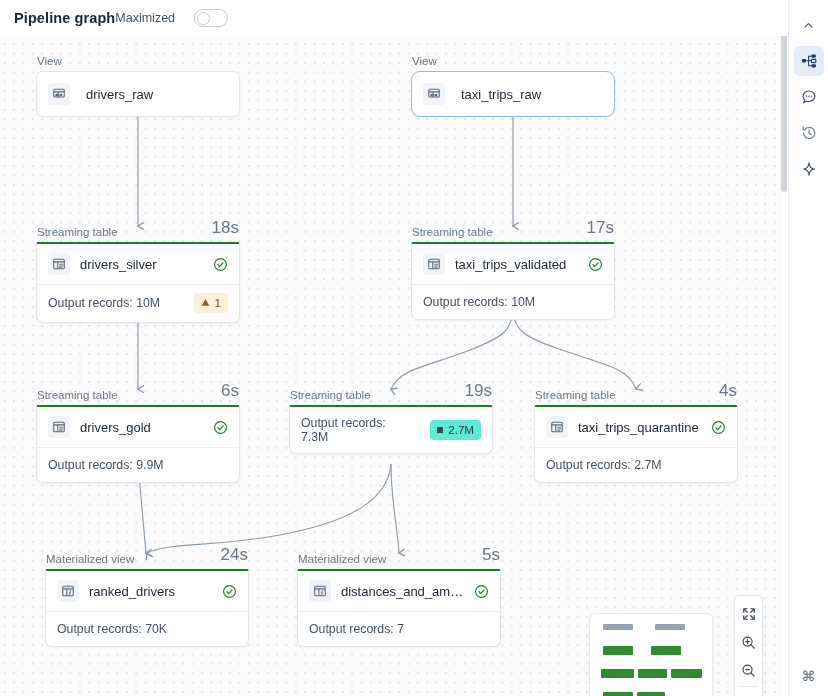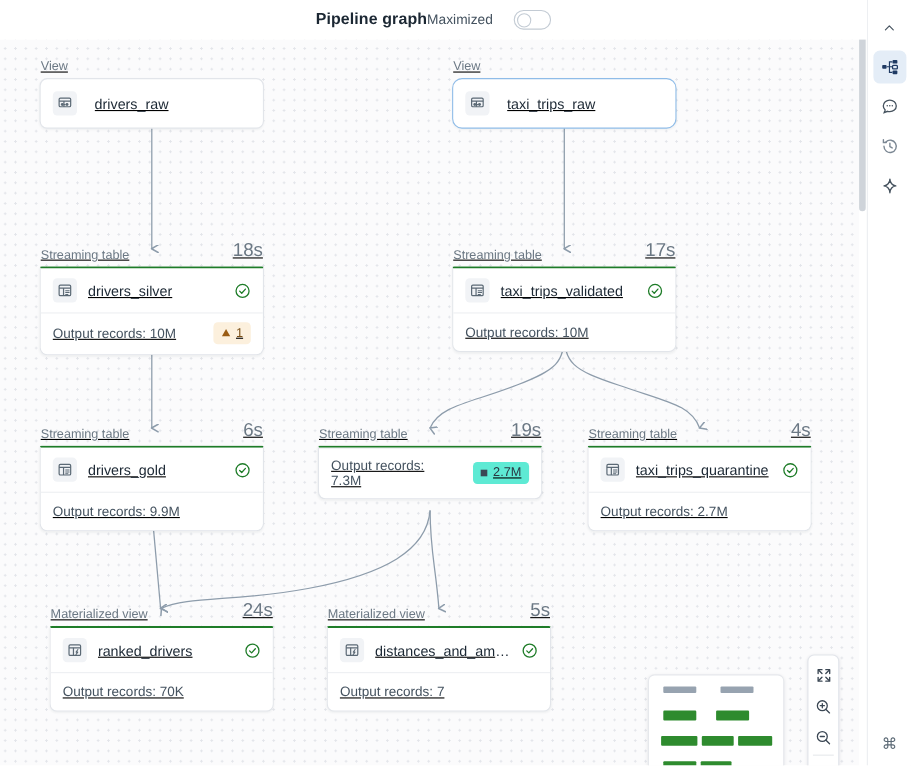--- a/index.html
+++ b/index.html
@@ -9,21 +9,21 @@
     background: #ffffff;
     overflow: hidden;
   }
 
   .app { position: relative; width: 828px; height: 696px; background:#ffffff; }
 
   
   .header {
     position: absolute; left:0; top:0; width: 788px; height: 36px;
     background: #ffffff; z-index: 30;
-    display: flex; align-items: center; justify-content: center;
+    display: flex; align-items: center; justify-content: flex-start;
     padding: 0 14px 0 14px;
   }
   .page-title {
     font-size: 14.5px; font-weight: bold; color: #1b2733; letter-spacing:.1px;
   }
   .maximize-wrap { display:flex; align-items:center; gap:19px; }
   .maximize-label { font-size: 12.5px; color:#44525f; }
   .toggle {
     width: 34px; height: 18px; border-radius: 9px;
     background: #ffffff; border: 1.3px solid #c3cbd4; position: relative;
@@ -37,21 +37,21 @@
   .canvas {
     position: absolute; left: 0; top: 30px; width: 781px; height: 666px;
     background-color: #fbfbfc;
     background-image: radial-gradient(circle, #e3e5ea 0.9px, transparent 1px);
     background-size: 9.4px 9.4px;
     overflow: hidden;
   }
   .edges { position:absolute; left:0; top:0; width:781px; height:666px; }
 
   
-  .node { position: absolute; text-decoration: underline; }
+  .node { position: absolute; }
   .node-meta {
     display:flex; justify-content:space-between; align-items:flex-end;
     font-size: 11.5px; color: #6b7884; margin-bottom: 4px;
     padding: 0 1px;
   }
   .node-dur { font-size: 17px; color:#6b7884; }
 
   .node-box {
     background:#ffffff;
     border: 1px solid #e2e5ea;

